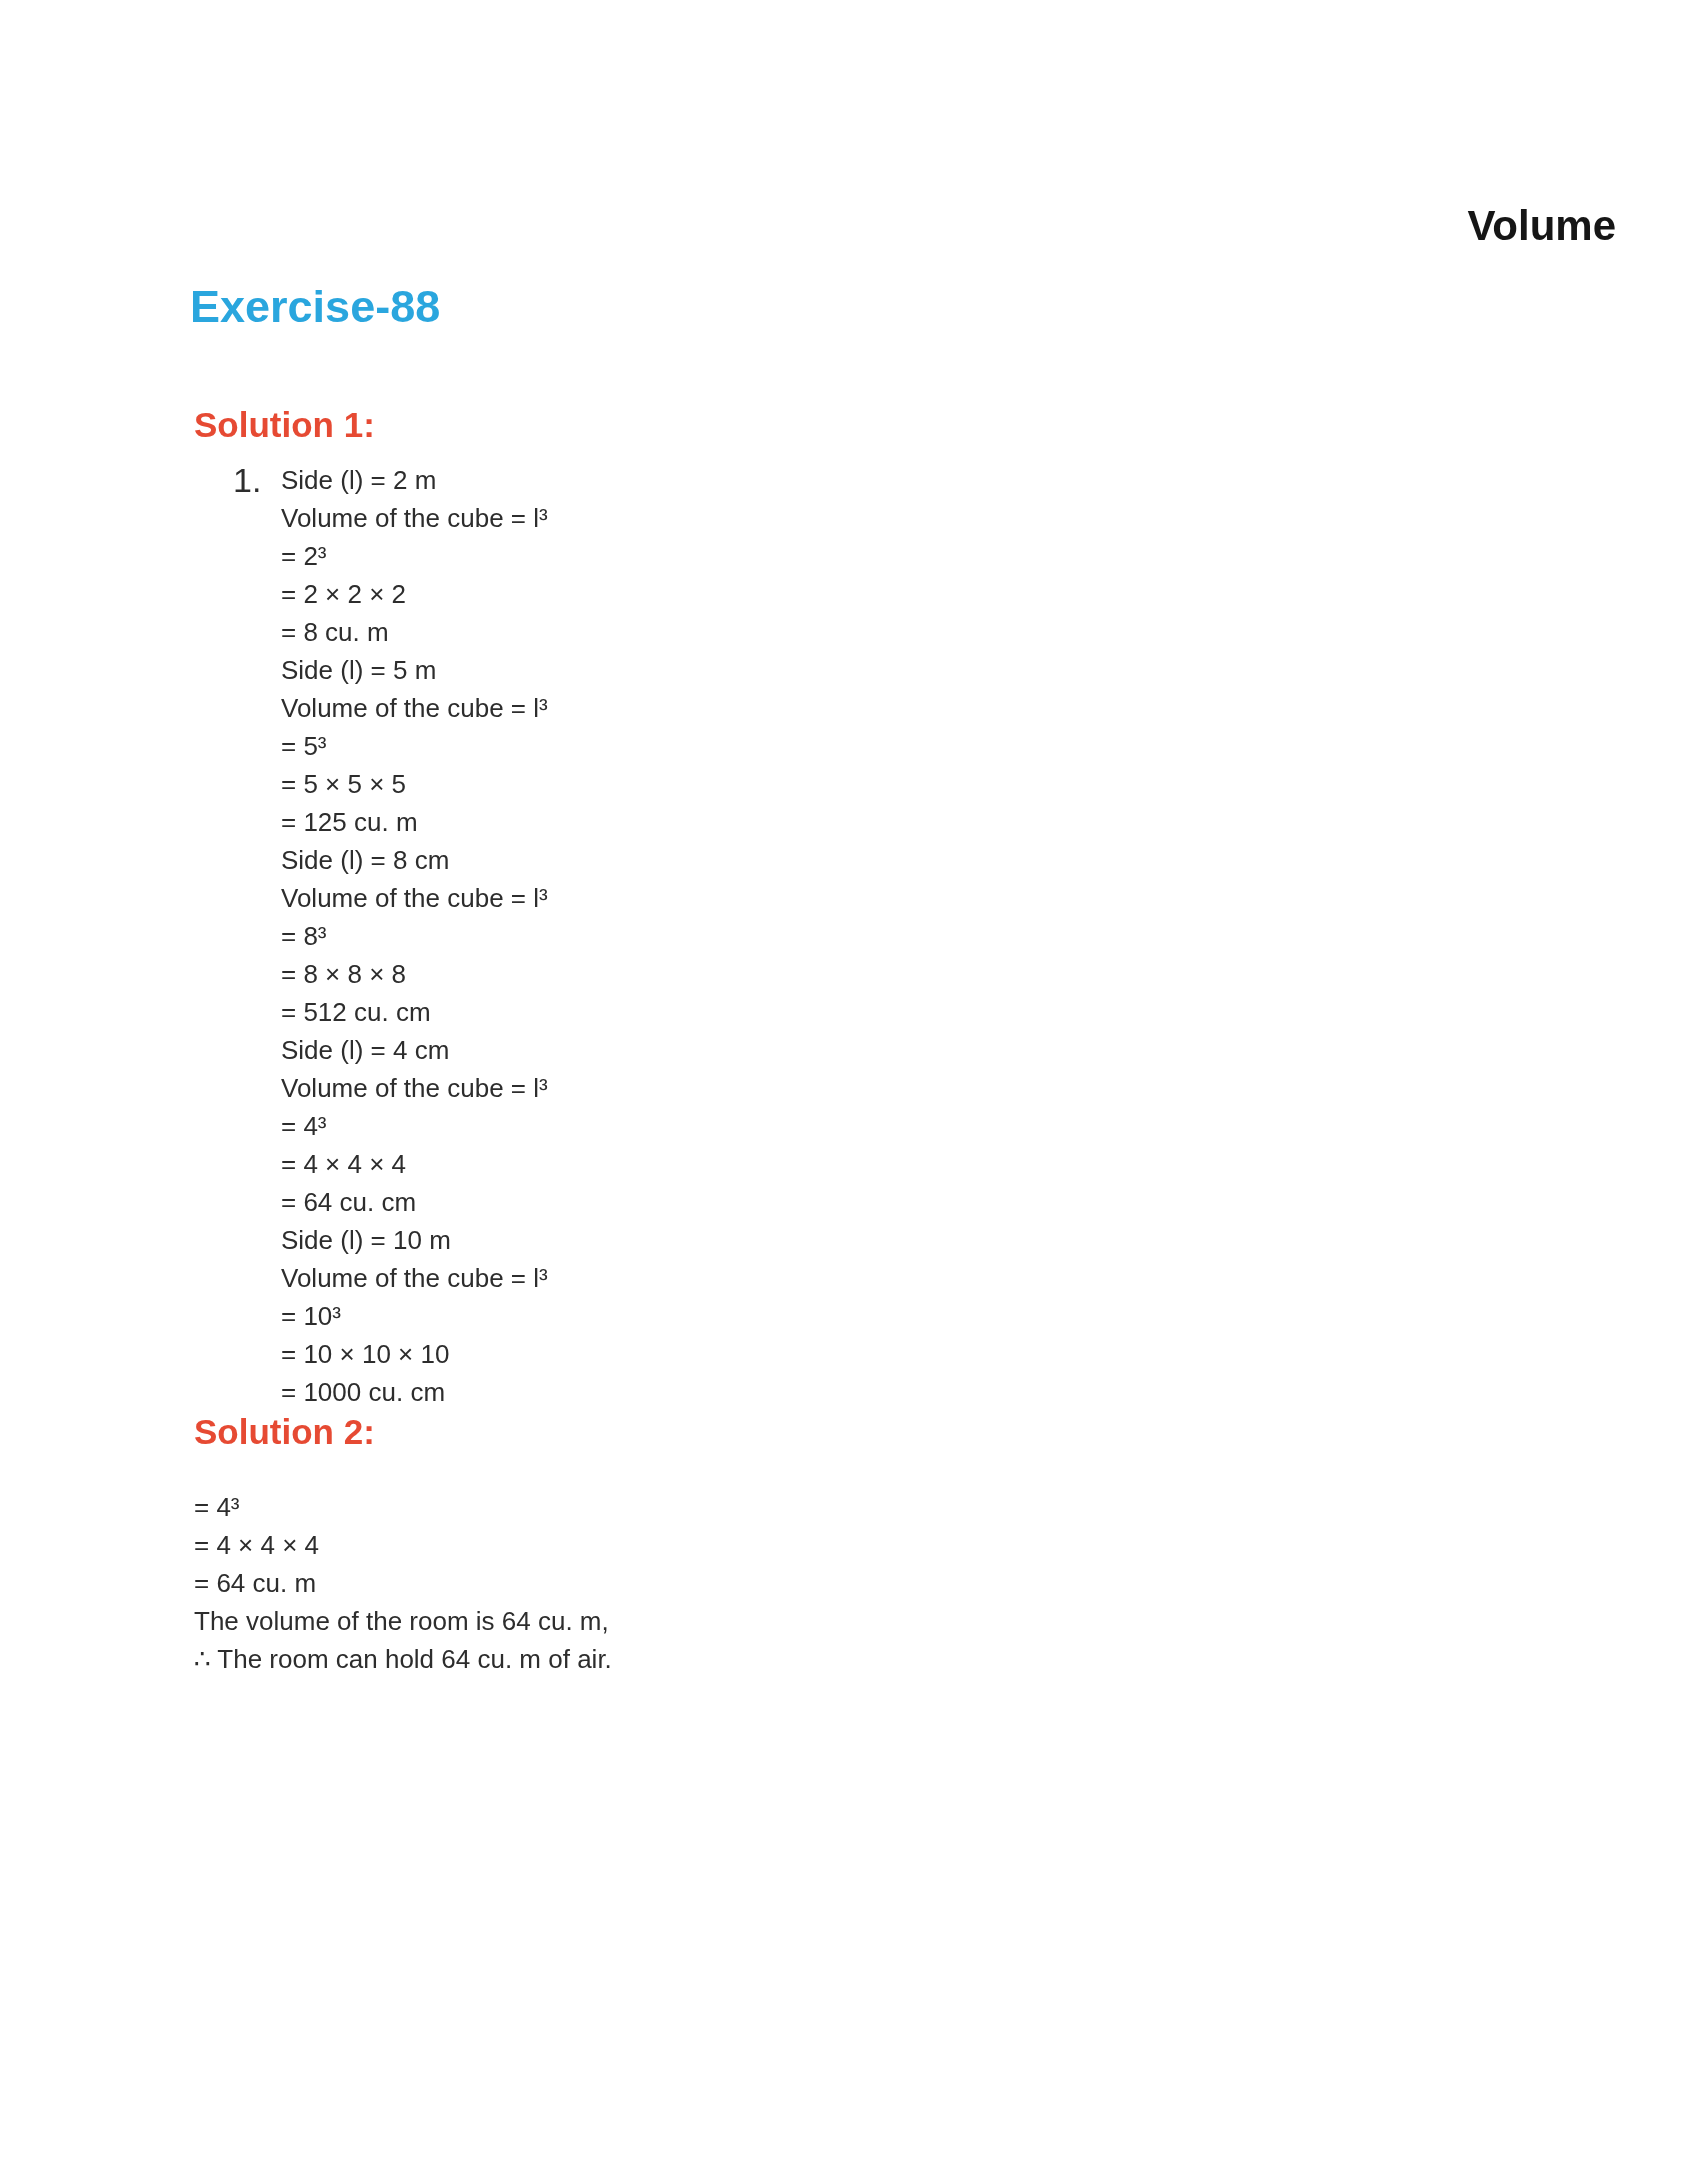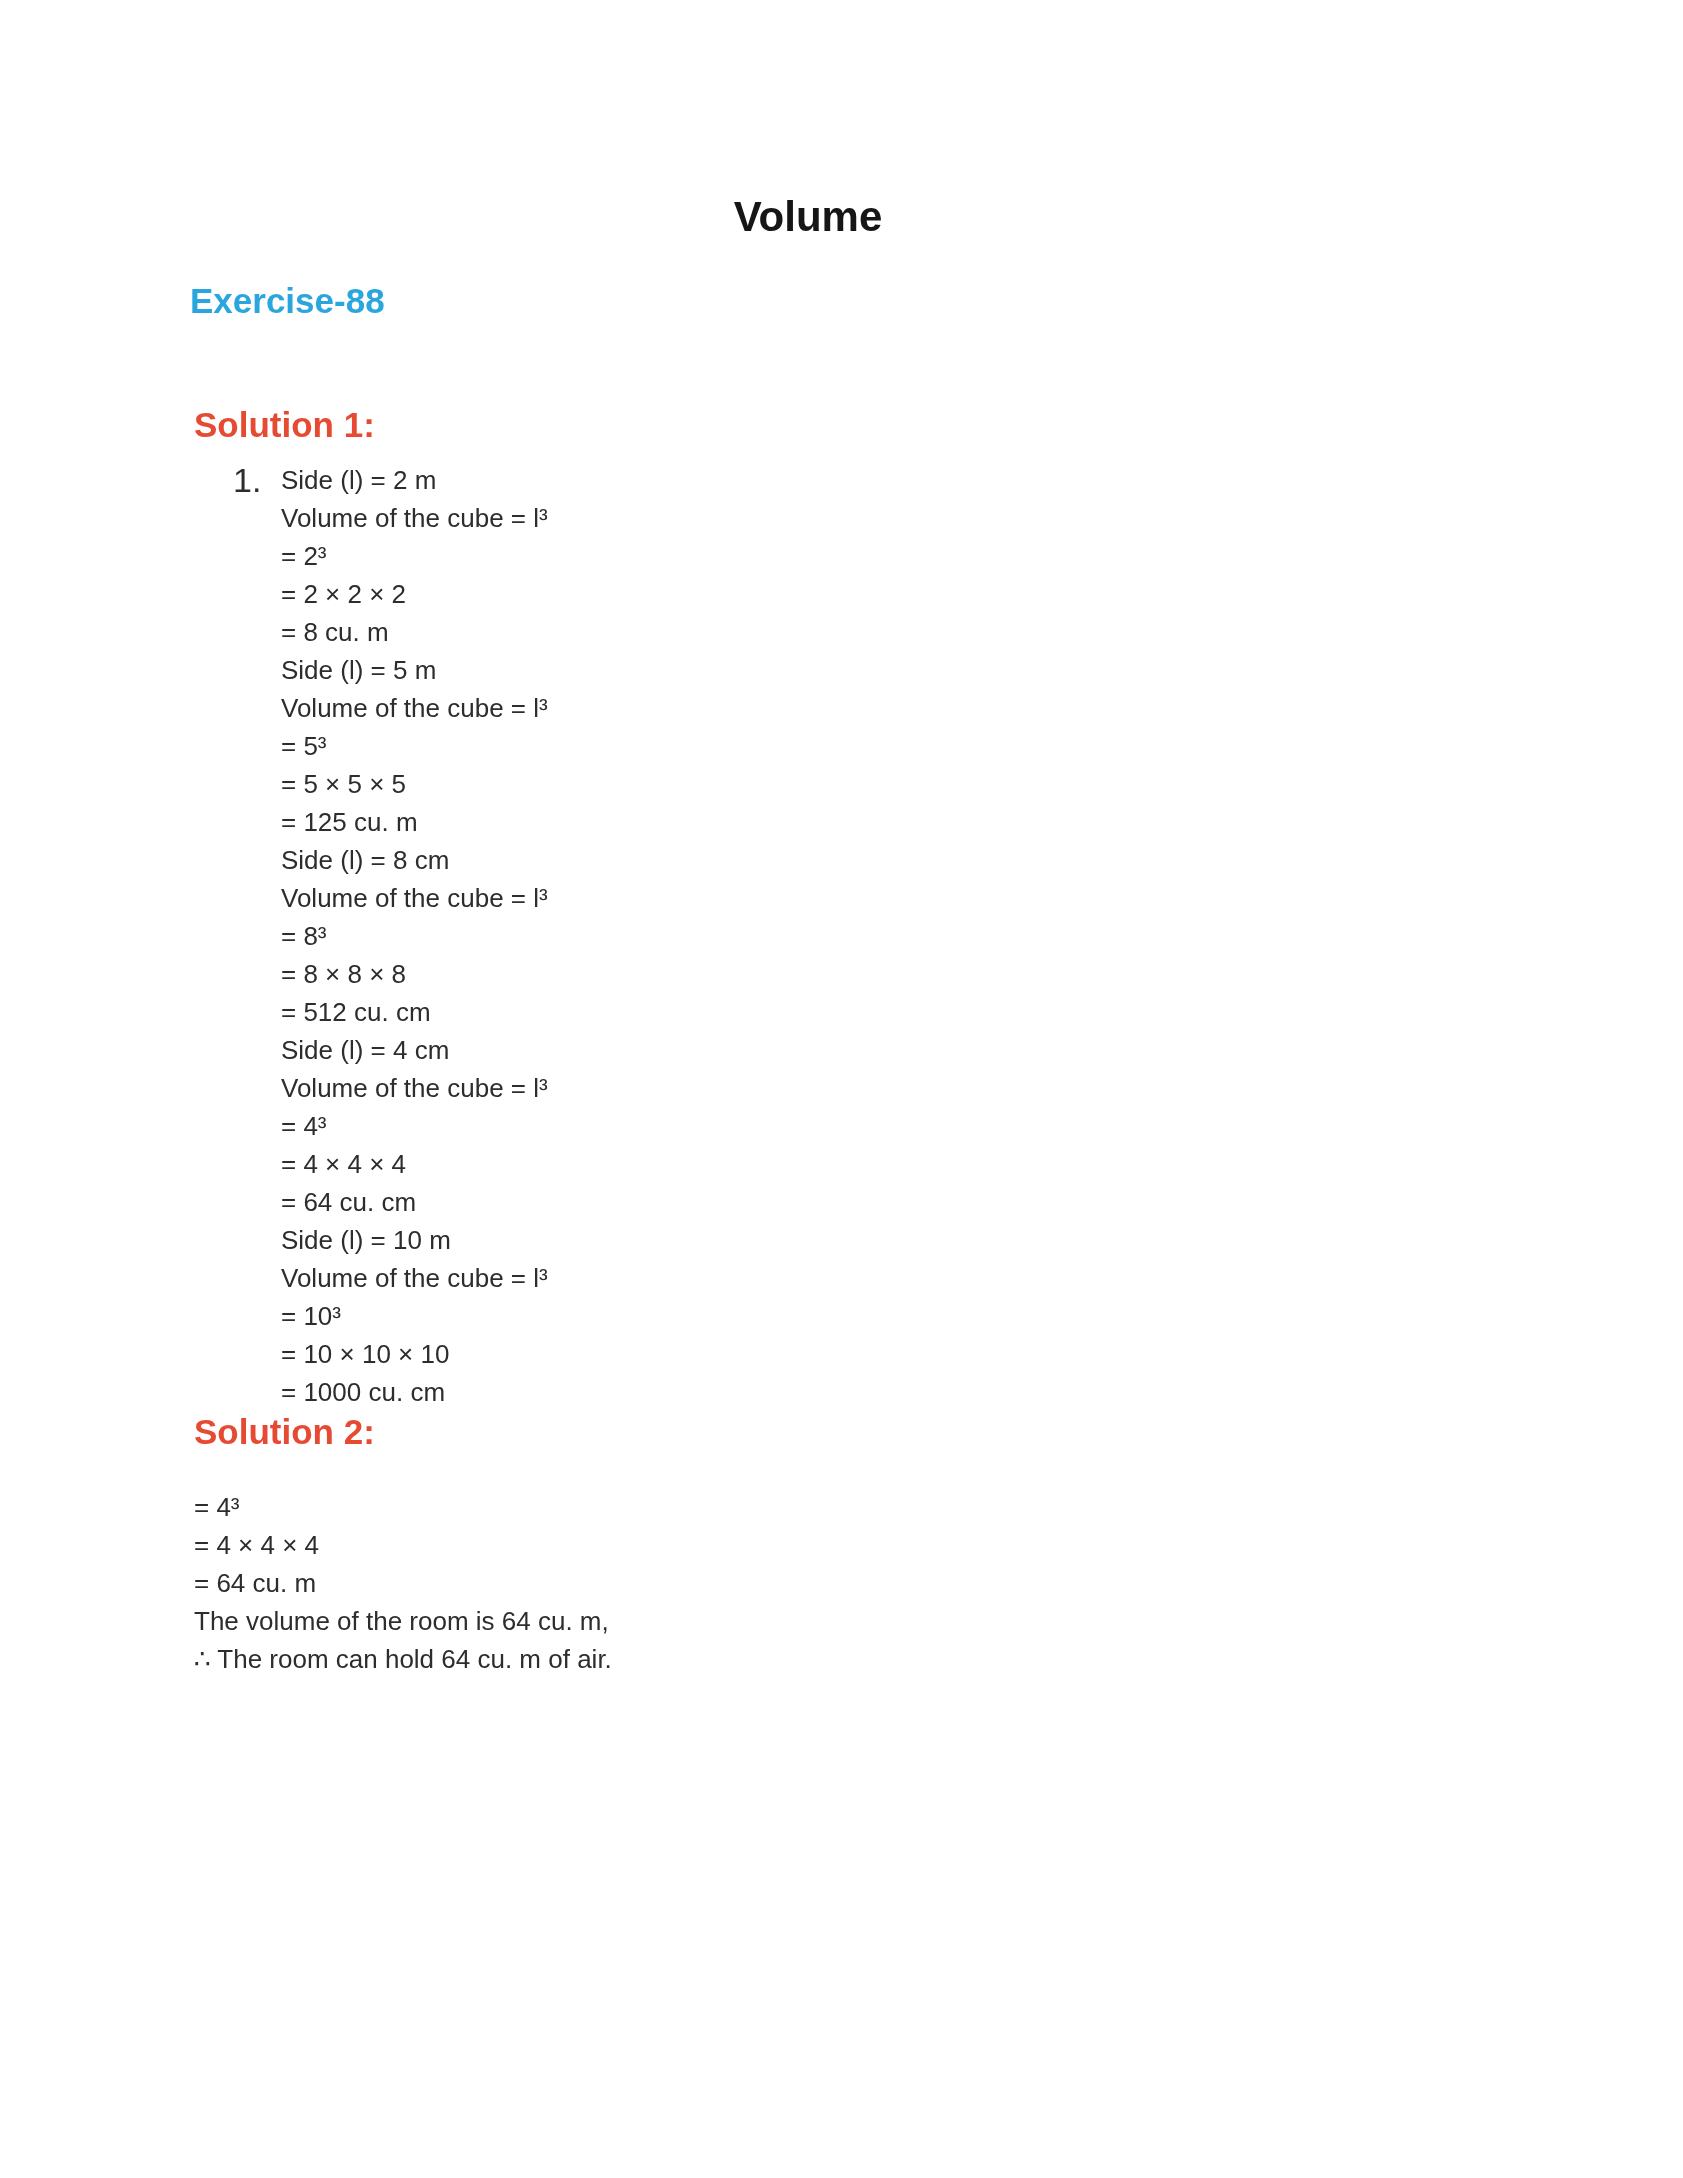--- a/index.html
+++ b/index.html
@@ -14,36 +14,36 @@
     font-family: "Liberation Sans", "DejaVu Sans", sans-serif;
   }
   .page {
     position: relative;
     width: 1683px;
     height: 2178px;
     background: var(--background, #ffffff);
   }
   .title {
     position: absolute;
-    top: 194px;
+    top: 203px;
     left: 0;
     width: 1616px;
     margin: 0;
-    text-align: center;
+    text-align: right;
     font-size: 42px;
     font-weight: 700;
     line-height: 1.1;
     color: var(--title-text, #161616);
   }
   .exercise {
     position: absolute;
     top: 282px;
     left: 190px;
     margin: 0;
-    font-size: 35px;
+    font-size: 45px;
     font-weight: 700;
     line-height: 1.1;
     color: var(--exercise-blue, #2AA6DE);
     text-align: center;
   }
   .sol-heading {
     position: absolute;
     margin: 0;
     font-size: 35px;
     font-weight: 700;

